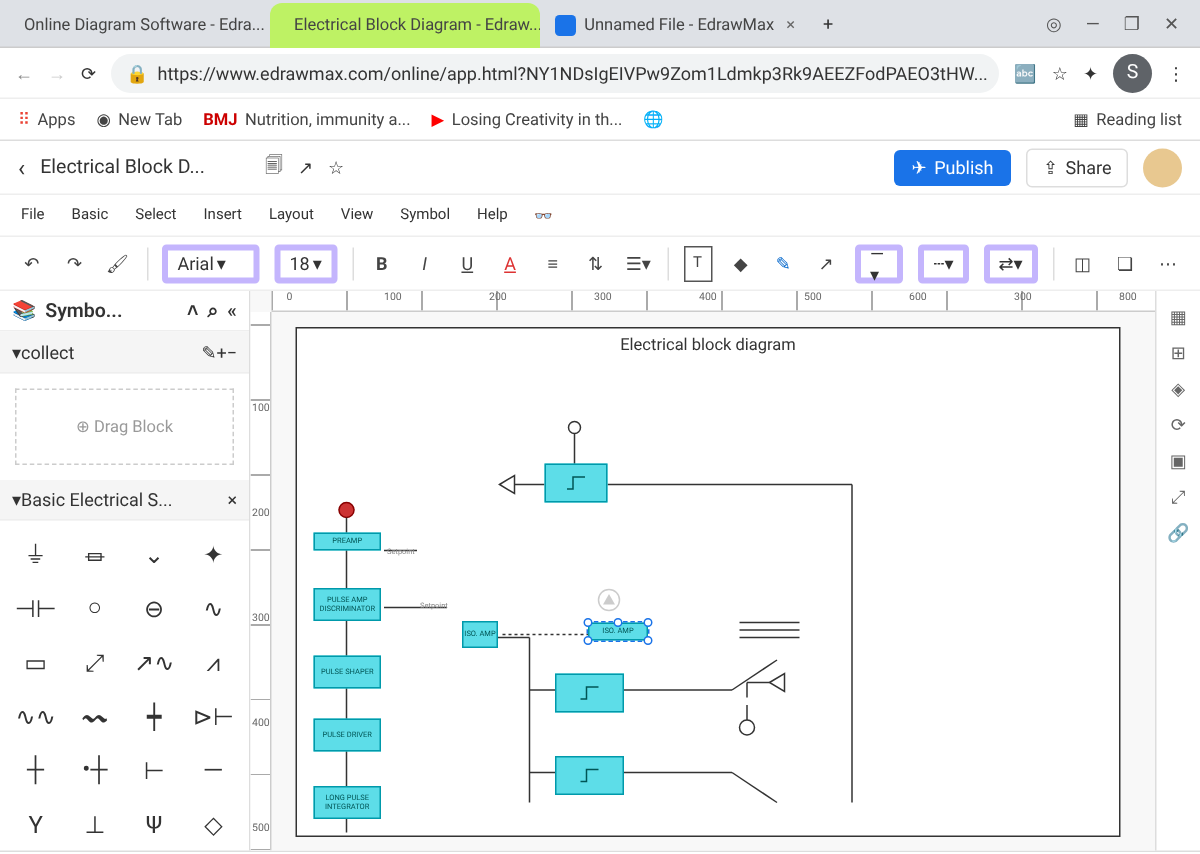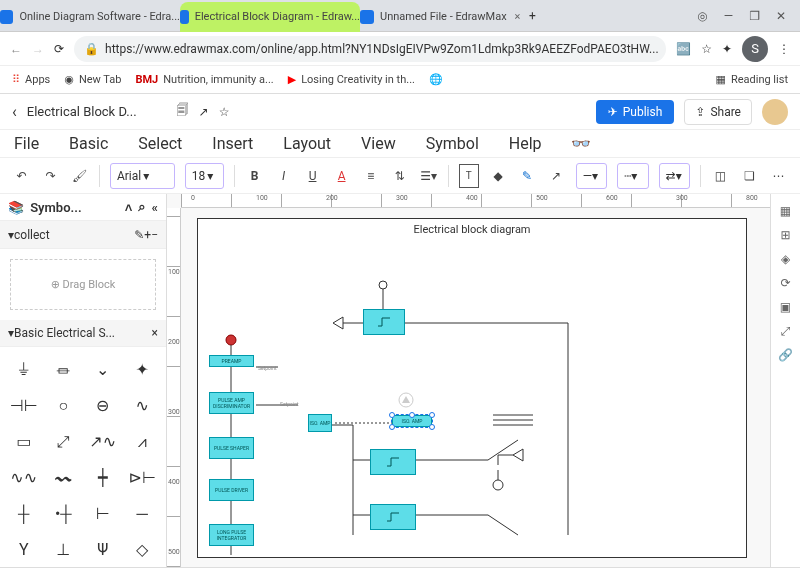--- a/index.html
+++ b/index.html
@@ -1,34 +1,34 @@
 <!DOCTYPE html>
 <html><head>
 <meta charset="utf-8">
 <style>
 *{box-sizing:border-box;margin:0;padding:0;font-family:-apple-system,BlinkMacSystemFont,"Segoe UI",Roboto,sans-serif}
 body{width:800px;height:569px;overflow:hidden;background:#fff;font-size:12px;color:#333}
 .win-bar{height:32px;display:flex;align-items:center;background:#dee1e6;border-bottom:1px solid #ccc}
-.tab{height:30px;display:flex;align-items:center;padding:0 0;font-size:11px;color:#444;max-width:180px;white-space:nowrap;overflow:hidden;border-radius:8px 8px 0 0;margin-top:2px}
+.tab{height:30px;display:flex;align-items:center;padding:0 10px;font-size:11px;color:#444;max-width:180px;white-space:nowrap;overflow:hidden;border-radius:8px 8px 0 0;margin-top:2px}
 .tab.active{background:#bef264}
 .tab-icon{width:14px;height:14px;margin-right:6px;border-radius:3px;background:#1a73e8}
 .tab-x{margin-left:8px;color:#666}
 .win-controls{margin-left:auto;display:flex;gap:16px;padding-right:14px;color:#555}
 .url-bar{height:34px;display:flex;align-items:center;gap:10px;padding:0 10px;background:#fff;border-bottom:1px solid #eee}
 .url-box{flex:1;height:26px;display:flex;align-items:center;background:#f1f3f4;border-radius:13px;padding:0 10px;font-size:12px;color:#333;overflow:hidden;white-space:nowrap}
 .bookmarks{height:28px;display:flex;align-items:center;gap:14px;padding:0 12px;font-size:11px;color:#444;border-bottom:1px solid #ddd}
 .bm{display:flex;align-items:center;gap:5px;white-space:nowrap}
 .app-header{height:36px;display:flex;align-items:center;padding:0 12px;gap:10px;border-bottom:1px solid #eee}
 .publish-btn{background:#1a73e8;color:#fff;padding:5px 12px;border-radius:4px;font-size:12px;display:flex;align-items:center;gap:5px}
 .share-btn{border:1px solid #ddd;padding:5px 10px;border-radius:4px;font-size:12px;display:flex;align-items:center;gap:5px}
 .avatar{width:26px;height:26px;border-radius:50%;background:#e8c890;position:relative}
-.menu-bar{height:28px;display:flex;align-items:center;gap:30px;padding:0 14px;font-size:16px;color:#333;border-bottom:1px solid #eee}
+.menu-bar{height:28px;display:flex;align-items:center;gap:18px;padding:0 14px;font-size:10px;color:#333;border-bottom:1px solid #eee}
 .toolbar{height:36px;display:flex;align-items:center;gap:10px;padding:0 12px;border-bottom:1px solid #eee}
 .tbtn{width:24px;height:24px;display:flex;align-items:center;justify-content:center;color:#444}
-.sel{height:26px;border:1px solid #c4b5fd;border-radius:3px;display:flex;align-items:center;padding:0 6px;font-size:12px;gap:2px}
+.sel{height:26px;border:4px solid #c4b5fd;border-radius:3px;display:flex;align-items:center;padding:0 6px;font-size:12px;gap:2px}
 .vline{width:1px;height:22px;background:#ddd}
 .main{display:flex;height:373px}
 .left-panel{width:167px;border-right:1px solid #ddd;display:flex;flex-direction:column}
 .lp-head{height:28px;display:flex;align-items:center;padding:0 8px;gap:6px;font-weight:600;font-size:13px;border-bottom:1px solid #eee}
 .lp-section{height:28px;display:flex;align-items:center;padding:0 8px;font-size:12px;background:#f5f5f5;border-bottom:1px solid #eee}
 .drag-zone{height:52px;margin:10px;border:1px dashed #ccc;display:flex;align-items:center;justify-content:center;font-size:11px;color:#999}
 .symbols-grid{padding:6px;display:grid;grid-template-columns:repeat(4,1fr);gap:4px;overflow:hidden}
 .sym{height:32px;display:flex;align-items:center;justify-content:center;font-size:16px;color:#333}
 .canvas-wrap{flex:1;position:relative;background:#f8f8f8;overflow:hidden}
 .ruler-h{position:absolute;top:0;left:14px;right:0;height:14px;background:#fff;border-bottom:1px solid #ccc;background-image:repeating-linear-gradient(90deg,#aaa 0,#aaa 1px,transparent 1px,transparent 50px)}

